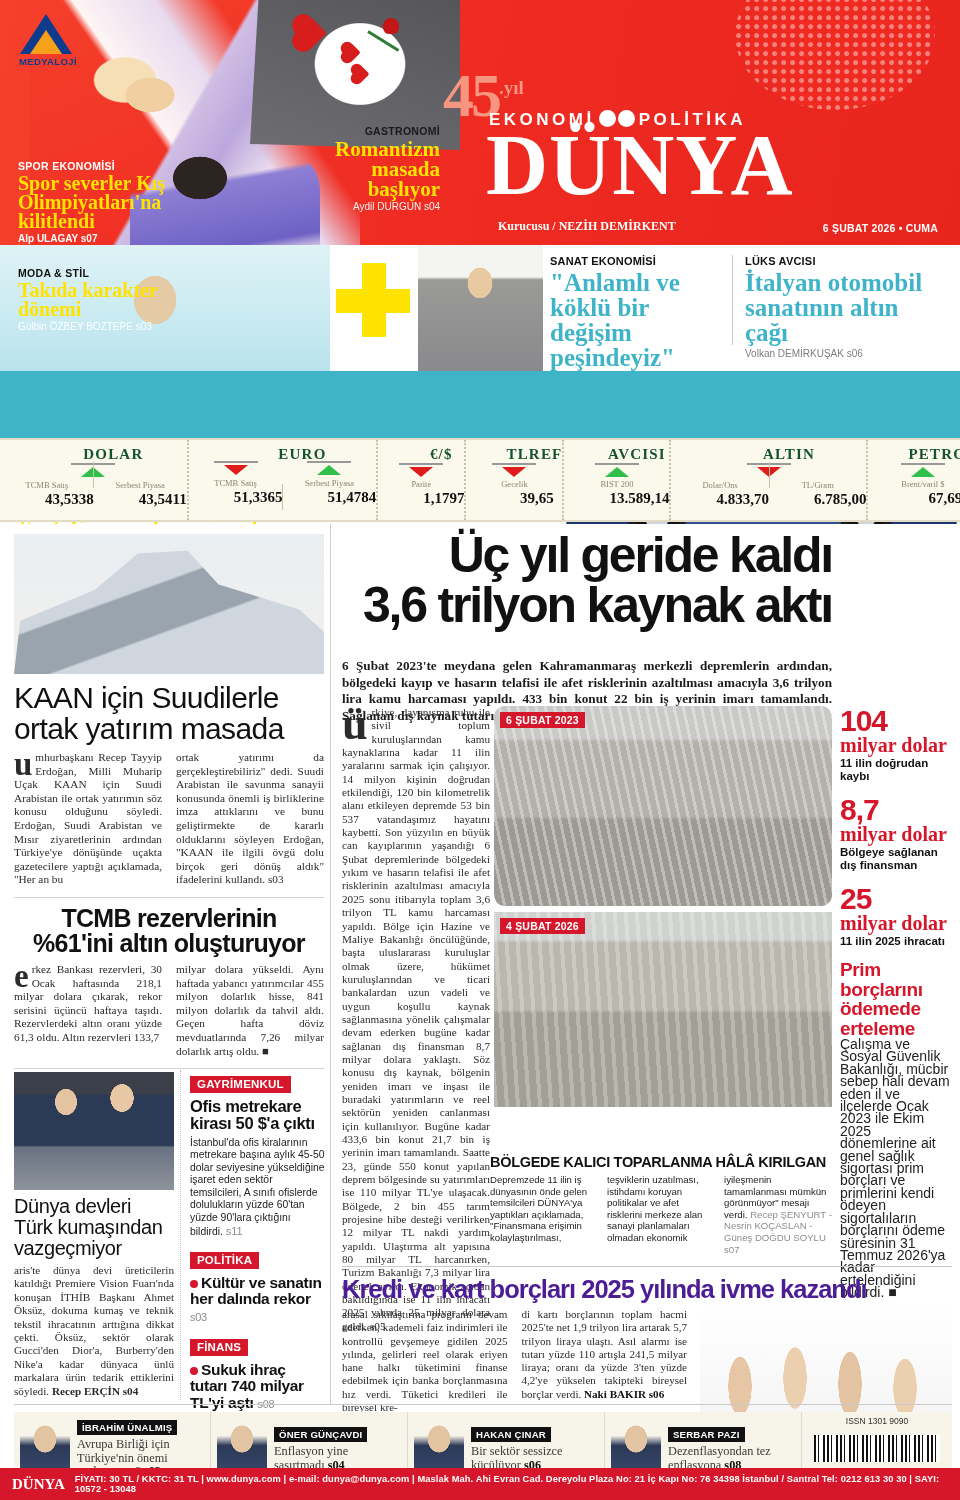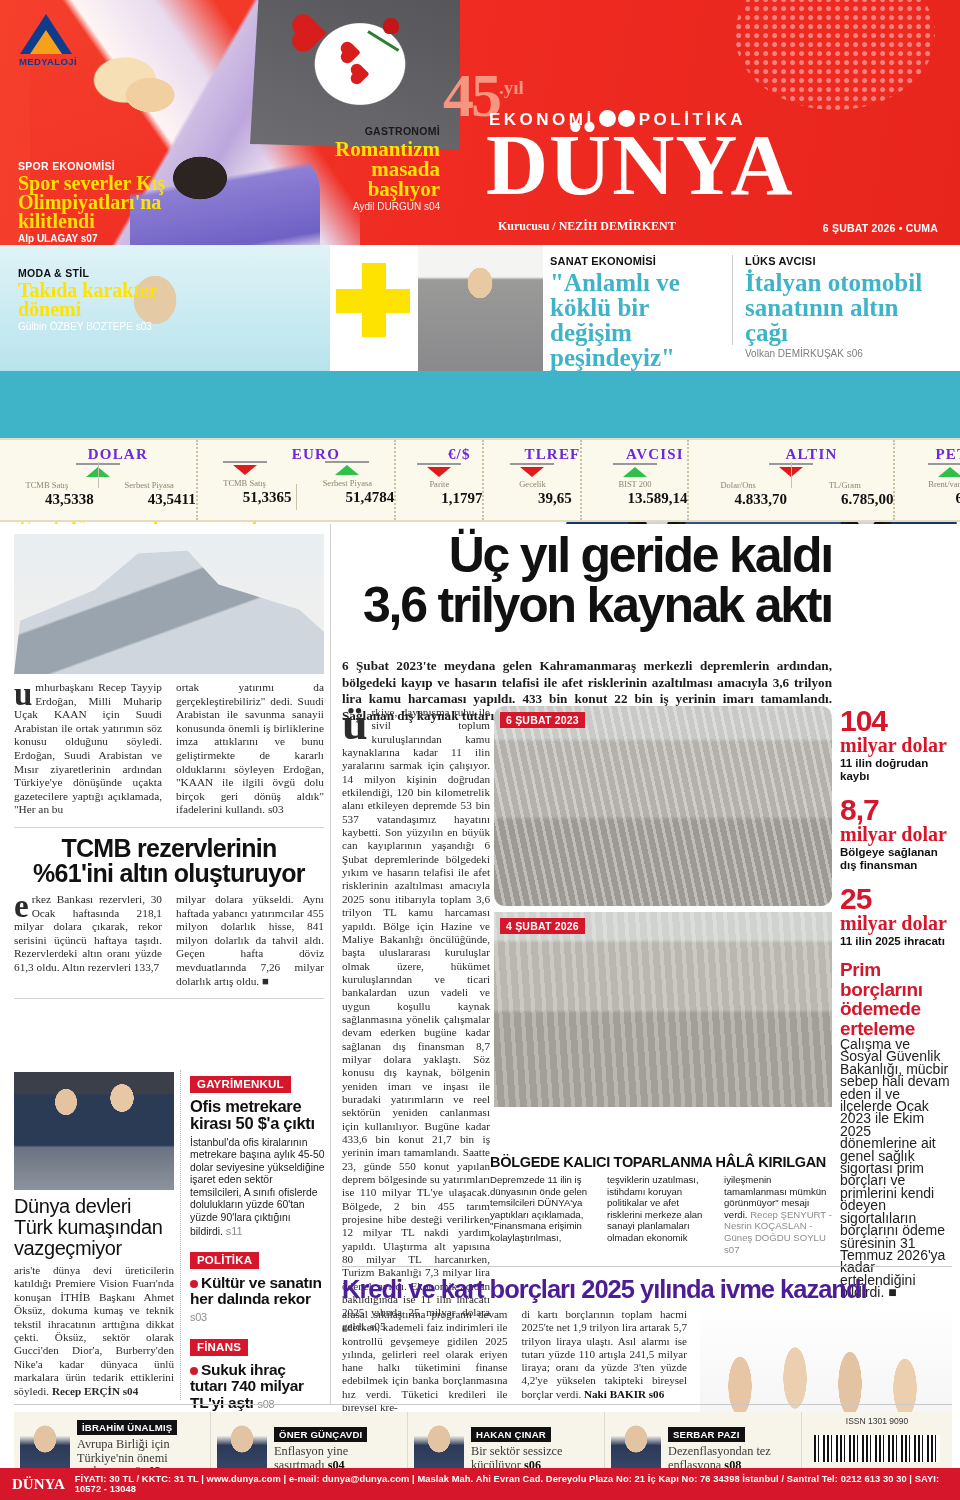--- a/index.html
+++ b/index.html
@@ -191,23 +191,23 @@
     background:#fbf8ec; border-top:2px solid #e2dcc6; border-bottom:2px solid #e2dcc6;
     display:flex;
   }
   .tk {
     flex:1; position:relative; text-align:center; padding-top:6px;
     border-right:2px dotted #c9c2a6;
   }
   .tk:last-child{border-right:none;}
   .tk-name {
     font-family:"Liberation Serif", serif; font-weight:bold; font-size:15px;
-    letter-spacing:1.2px; color:#6d28d9;padding-left:40px;
-  }
-  .tk-sub { display:flex; justify-content:center; gap:9px; margin-top:1px;}
+    letter-spacing:1.2px; color:#14532d;padding-left:40px;
+  }
+  .tk-sub { display:flex; justify-content:center; gap:0; margin-top:1px;}
   .tk-half { flex:1; position:relative; }
   .arrow { width:0;height:0;margin:2px auto 0; }
   .arrow.up{border-left:12px solid transparent;border-right:12px solid transparent;border-bottom:10px solid #2fbf4a;}
   .arrow.down{border-left:12px solid transparent;border-right:12px solid transparent;border-top:10px solid #e01b1b;}
   .arrline{ width:44px;height:1.5px;background:#999;margin:0 auto;}
   .tk-lbl { font-family:"Liberation Serif", serif; font-size:8.5px; color:#8c8670; margin-top:2px;}
   .tk-val { font-family:"Liberation Serif", serif; font-weight:bold; font-size:15px; color:#111; margin-top:1px;margin-left:45px;}
   .vsep{position:absolute;left:50%;top:22px;width:1px;height:26px;background:#c8c2aa;}
 
   
@@ -519,20 +519,21 @@
   </div>
 
   <div class="body-wrap">
 
     <div class="vline2"></div>
 
     <div class="colL">
       <div class="jet-bg">
           <div class="jet"></div>
         </div>
+      <div class="headL">KAAN için Suudilerle ortak yatırım masada</div>
       <div class="artbody">
         <p class="dropcap">umhurbaşkanı Recep Tayyip Erdoğan, Milli Muharip Uçak KAAN için Suudi Arabistan ile ortak yatırımın söz konusu olduğunu söyledi. Erdoğan, Suudi Arabistan ve Mısır ziyaretlerinin ardından Türkiye'ye dönüşünde uçakta gazetecilere yaptığı açıklamada, "Her an bu</p>
         <p>ortak yatırımı da gerçekleştirebiliriz" dedi. Suudi Arabistan ile savunma sanayii konusunda önemli iş birliklerine imza attıklarını ve bunu geliştirmekte de kararlı olduklarını söyleyen Erdoğan, "KAAN ile ilgili övgü dolu birçok geri dönüş aldık" ifadelerini kullandı. s03</p>
       </div>
       <div class="hrthin"></div>
       <div class="headL2">TCMB rezervlerinin</div>
       <div class="headL2">%61'ini altın oluşturuyor</div>
       <div class="artbody">
         <p class="dropcap">erkez Bankası rezervleri, 30 Ocak haftasında 218,1 milyar dolara çıkarak, rekor serisini üçüncü haftaya taşıdı. Rezervlerdeki altın oranı yüzde 61,3 oldu. Altın rezervleri 133,7</p>
         <p>milyar dolara yükseldi. Aynı haftada yabancı yatırımcılar 455 milyon dolarlık hisse, 841 milyon dolarlık da tahvil aldı. Geçen hafta döviz mevduatlarında 7,26 milyar dolarlık artış oldu. ■</p>

